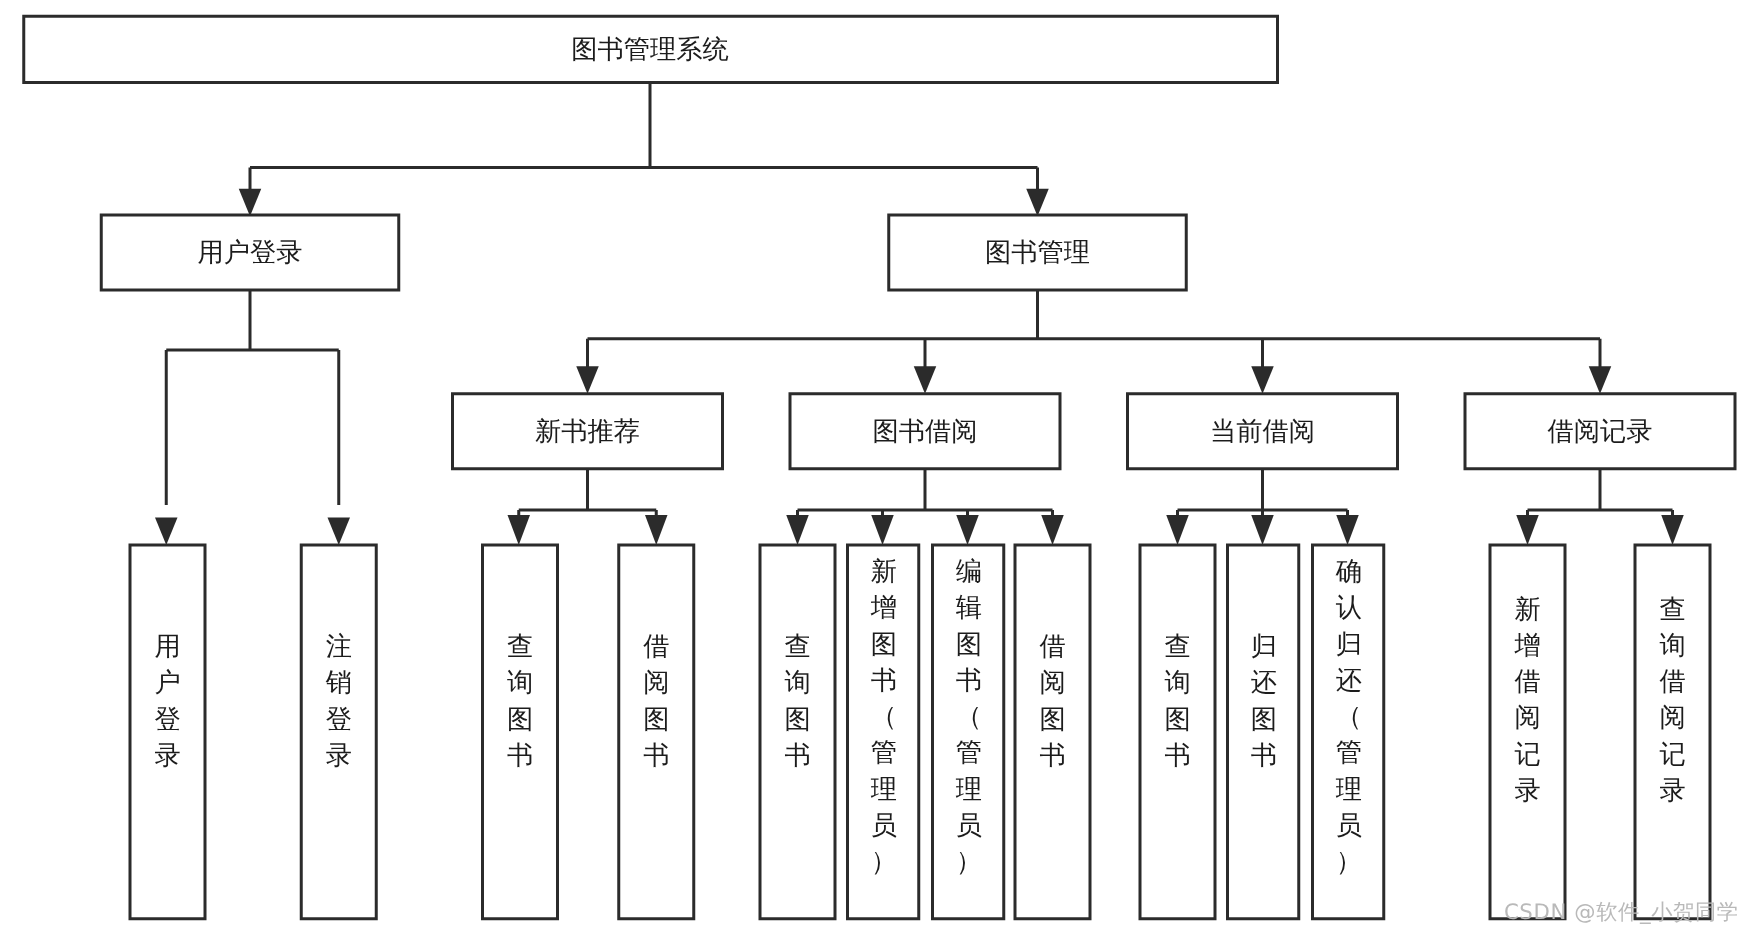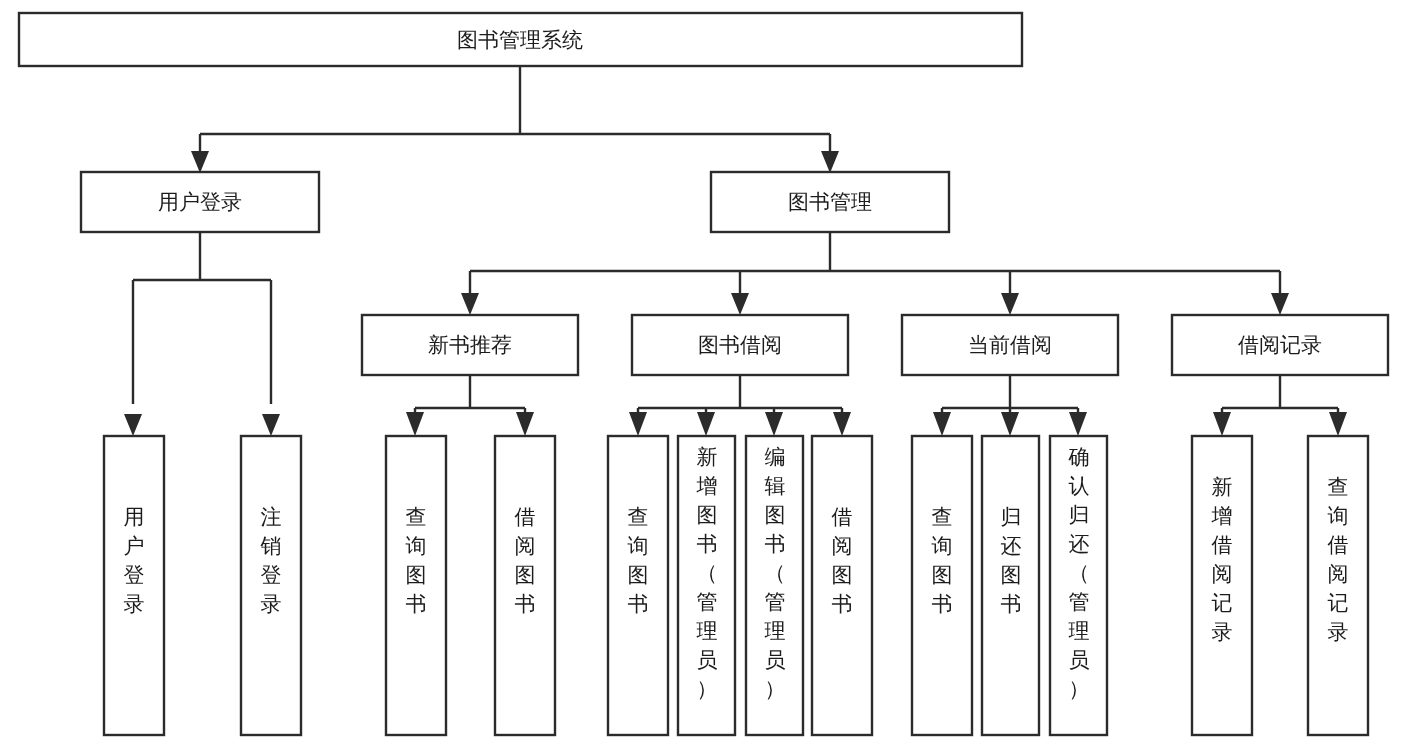--- a/index.html
+++ b/index.html
@@ -187,13 +187,14 @@
       <rect class="node-box" x="1192" y="436" width="60" height="299"></rect>
       <text class="node-label-v vtext" x="1222" y="494"><tspan x="1222" y="494">新</tspan><tspan x="1222" y="523">增</tspan><tspan x="1222" y="552">借</tspan><tspan x="1222" y="581">阅</tspan><tspan x="1222" y="610">记</tspan><tspan x="1222" y="639">录</tspan></text>
     </g>
     <g>
       <rect class="node-box" x="1308" y="436" width="60" height="299"></rect>
       <text class="node-label-v vtext" x="1338" y="494"><tspan x="1338" y="494">查</tspan><tspan x="1338" y="523">询</tspan><tspan x="1338" y="552">借</tspan><tspan x="1338" y="581">阅</tspan><tspan x="1338" y="610">记</tspan><tspan x="1338" y="639">录</tspan></text>
     </g>
 
   </svg>
 
+  <div class="watermark">CSDN @软件_小贺同学</div>
 </div>
 
 </body></html>

